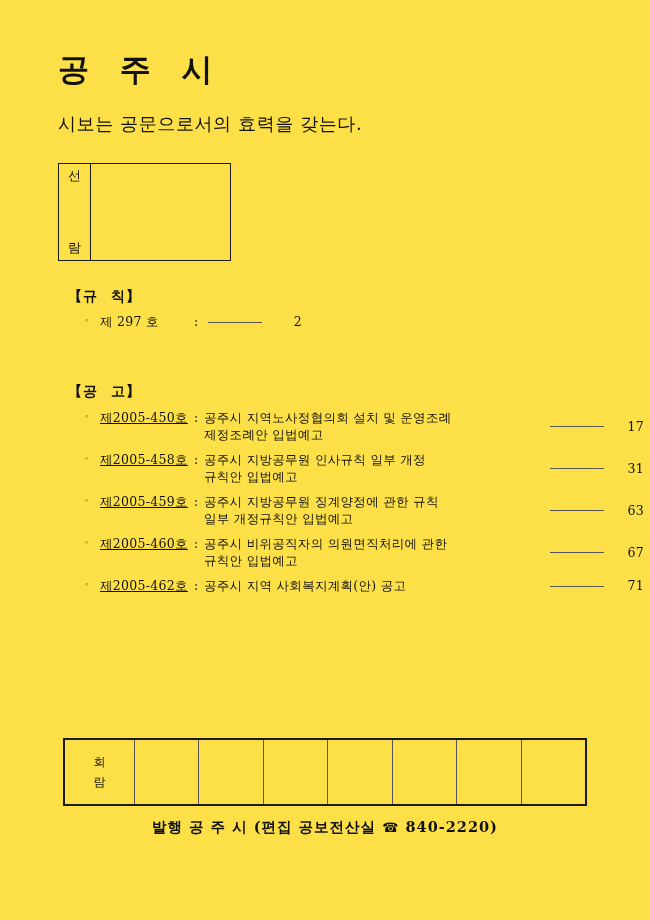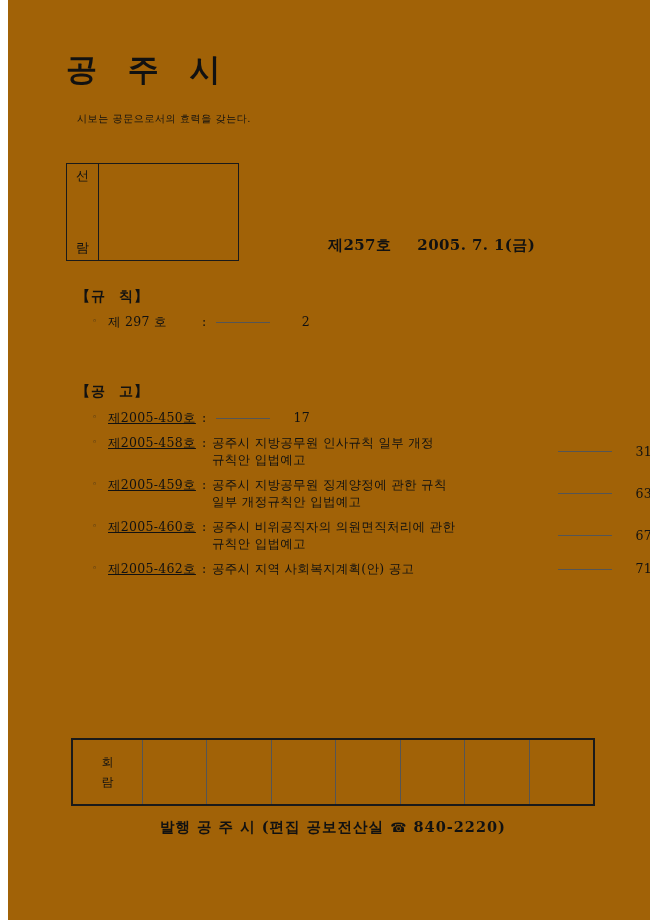--- a/index.html
+++ b/index.html
@@ -14,41 +14,40 @@
     position: relative;
     overflow: hidden;
     font-family: "DejaVu Serif", "Liberation Serif", serif;
     color: #111111;
     -webkit-font-smoothing: antialiased;
   }
 
   .page {
     position: absolute;
     inset: 0;
-    background: #a16207;
-    margin-left: 8px;
+    background: #fde047;
   }
 
   
   .masthead {
     position: absolute;
     left: 58px;
     top: 52px;
     font-size: 31px;
     font-weight: bold;
     letter-spacing: 10px;
     line-height: 1.1;
     white-space: nowrap;
   }
 
   .tagline {
     position: absolute;
-    left: 69px;
+    left: 58px;
     top: 112px;
-    font-size: 10px;
+    font-size: 18px;
     letter-spacing: 0.6px;
     white-space: nowrap;
   }
 
   
   .approval-box {
     position: absolute;
     left: 58px;
     top: 163px;
     width: 173px;
@@ -238,23 +237,20 @@
   <div class="masthead">공 주 시</div>
   <div class="tagline">시보는 공문으로서의 효력을 갖는다.</div>
 
   <div class="approval-box">
     <div class="approval-label">
       <span>선</span>
       <span>람</span>
     </div>
   </div>
 
-  <div class="issue-line">
-    <span class="issue-no">제257호</span><span>2005.  7.  1(금)</span>
-  </div>
 
   <div class="section section-rules">
     <div class="section-title">
       <span>【</span><span class="sp-wide">규</span><span>칙</span><span>】</span>
     </div>
     <ul class="toc-list">
       <li class="toc-item">
         <span class="bullet">◦</span>
         <span class="item-no">제 297 호</span>
         <span class="item-colon">:</span>
@@ -267,20 +263,24 @@
   <div class="section section-notices">
     <div class="section-title">
       <span>【</span><span class="sp-wide">공</span><span>고</span><span>】</span>
     </div>
     <ul class="toc-list">
 
       <li class="toc-item">
         <span class="bullet">◦</span>
         <span class="item-no">제2005-450호</span>
         <span class="item-colon">:</span>
+        <span class="item-title">
+          <span>공주시 지역노사정협의회 설치 및 운영조례</span>
+          <span class="line2">제정조례안 입법예고</span>
+        </span>
         <span class="item-leader"></span>
         <span class="item-page">17</span>
       </li>
 
       <li class="toc-item">
         <span class="bullet">◦</span>
         <span class="item-no">제2005-458호</span>
         <span class="item-colon">:</span>
         <span class="item-title">
           <span>공주시 지방공무원 인사규칙 일부 개정</span>

